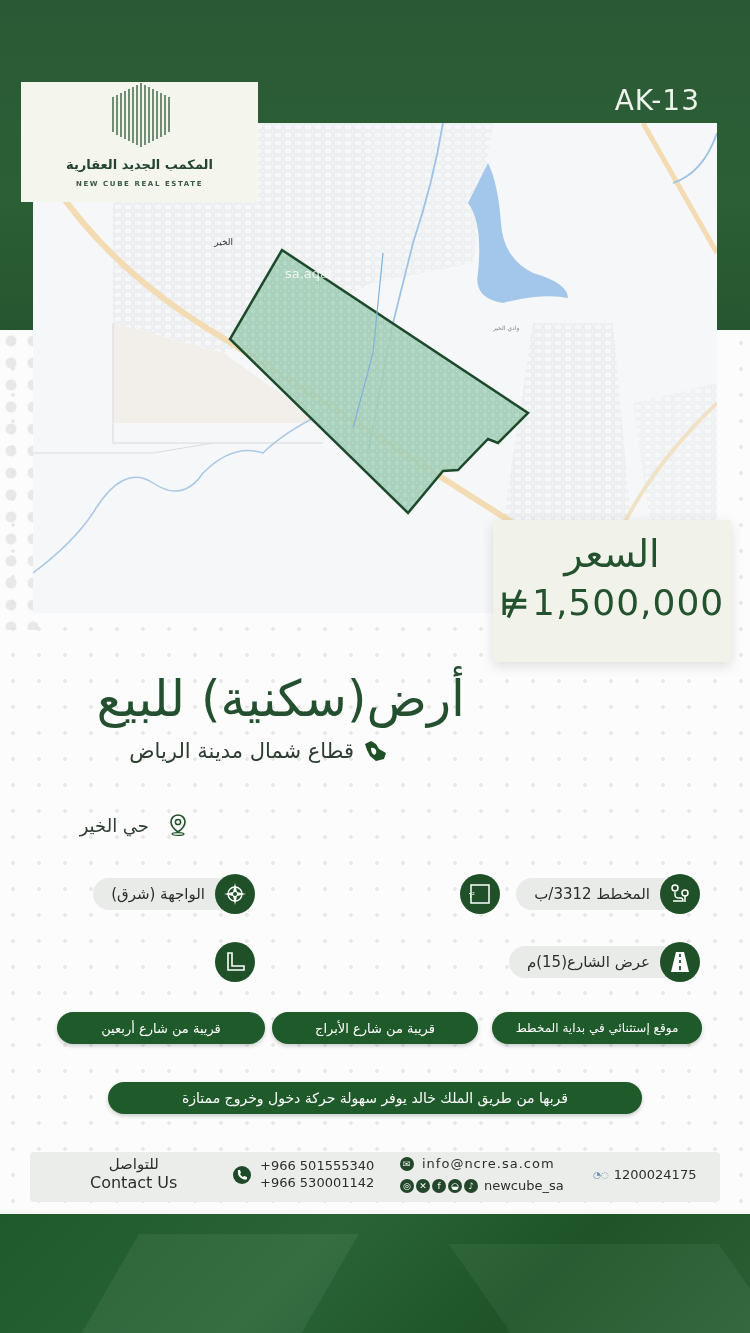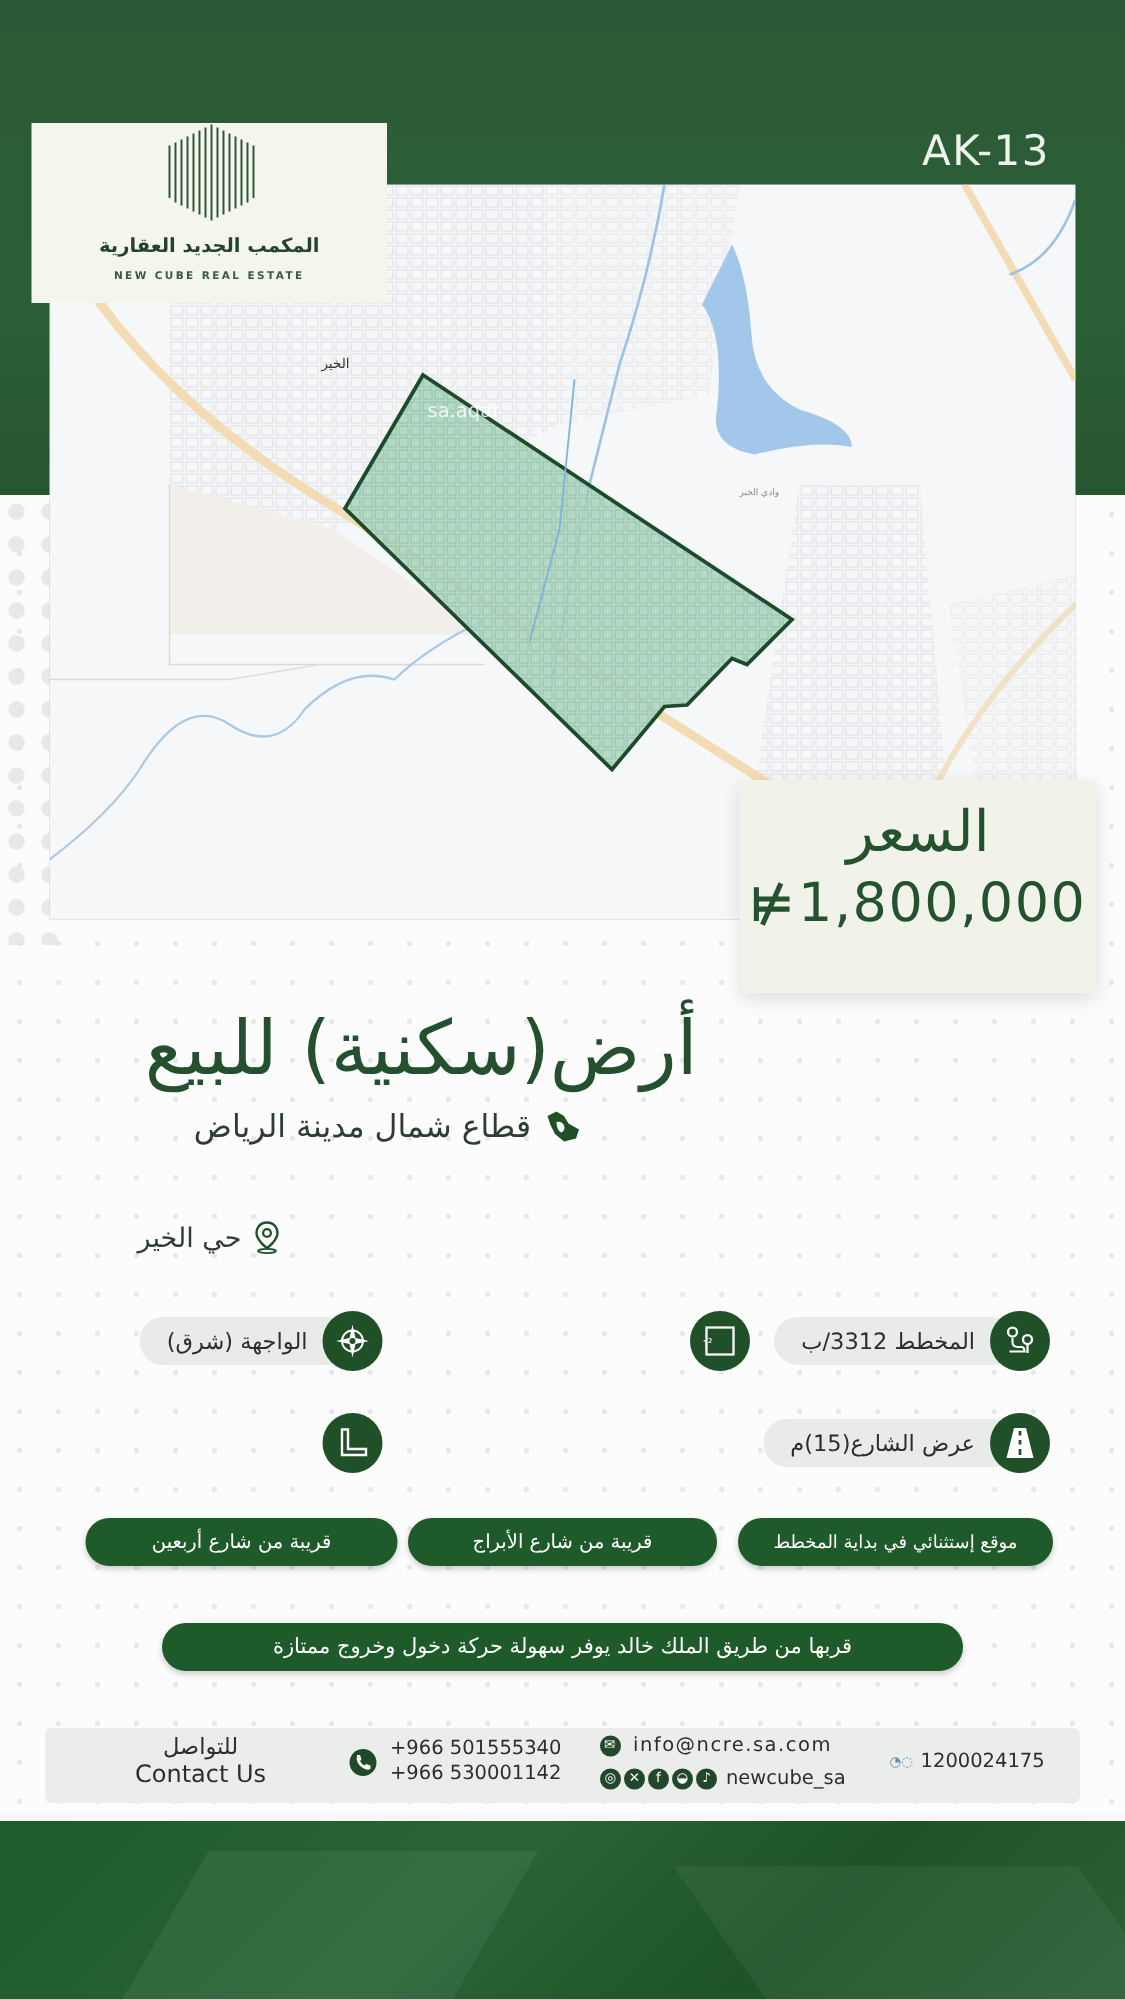--- a/index.html
+++ b/index.html
@@ -21,21 +21,21 @@
     background-size: 26px 26px;
   }
   .dots-left {
     position: absolute; left: 0; top: 330px; width: 40px; height: 300px;
     background-image: radial-gradient(circle, #e2e4e2 5px, transparent 6px);
     background-size: 22px 22px;
     opacity: .8;
   }
   .map {
     position: absolute; left: 33px; top: 123px; width: 684px; height: 490px;
-    background: #f0abfc; overflow: hidden;
+    background: #bef264; overflow: hidden;
   }
   .map svg { width: 100%; height: 100%; display: block; }
   .logo-card {
     position: absolute; left: 21px; top: 62px; width: 237px; height: 120px;
     background: #f4f6ee;
     display: flex; flex-direction: column; align-items: center; justify-content: space-between;
     padding-bottom: 14px;
     margin-top: 20px;
   }
   .logo-mark { width: 62px; height: 66px; margin-bottom: 6px; }
@@ -56,21 +56,21 @@
   .title {
     position: absolute; right: 285px; top: 670px; font-size: 50px; color: #25502f;
     direction: rtl; white-space: nowrap;
   }
   .region {
     position: absolute; right: 362px; top: 739px; font-size: 21px; color: #2d3d31;
     direction: rtl; display: flex; align-items: center; gap: 8px; white-space: nowrap;
   }
   .district {
     position: absolute; right: 563px; top: 814px; font-size: 18px; color: #2d3d31;
-    direction: rtl; display: flex; align-items: center; gap: 8px; white-space: nowrap; text-align: center;
+    direction: rtl; display: flex; align-items: center; gap: 20px; white-space: nowrap; text-align: center;
   }
   .feat {
     position: absolute; height: 36px; direction: rtl;
     display: flex; align-items: center;
   }
   .feat .ic {
     width: 40px; height: 40px; border-radius: 50%; background: #1f5028;
     display: flex; align-items: center; justify-content: center; flex: none;
     position: relative; z-index: 2;
   }
@@ -177,21 +177,21 @@
   </svg>
   <div class="logo-ar">المكمب الجديد العقارية</div>
   <div class="logo-en">NEW CUBE REAL ESTATE</div>
 </div>
 
 <div class="code">AK-13</div>
 
 <div class="price-box">
   <div class="price-label">السعر</div>
   <div class="price-value">
-    <span class="cur">⊭</span><span>1,800,000</span>
+    <span class="cur">⊭</span><span>1,500,000</span>
   </div>
 </div>
 
 <div class="title">أرض(سكنية) للبيع</div>
 
 <div class="region">
   <svg width="26" height="22" viewBox="0 0 26 22">
     <path d="M3,4 L9,1 L14,4 L17,9 L24,13 L22,19 L14,21 L8,16 L5,10 Z" fill="#1f5028"></path>
     <path d="M9,8 Q12,7 14,10 Q15,14 12,15 Q9,13 9,8 Z" fill="#fff"></path>
   </svg>

